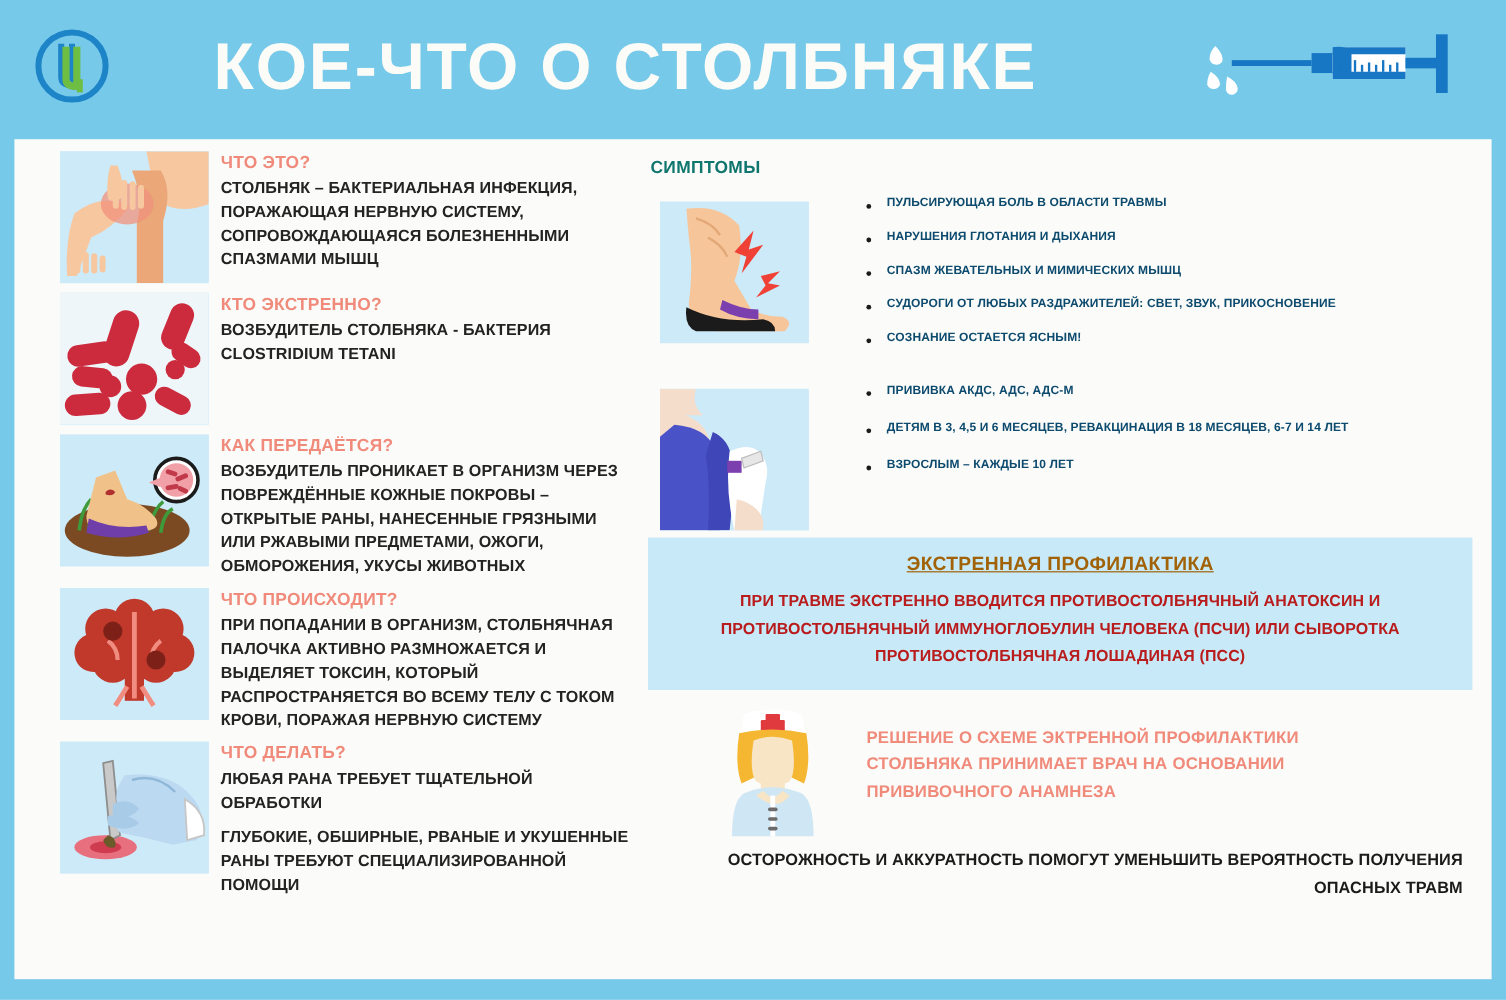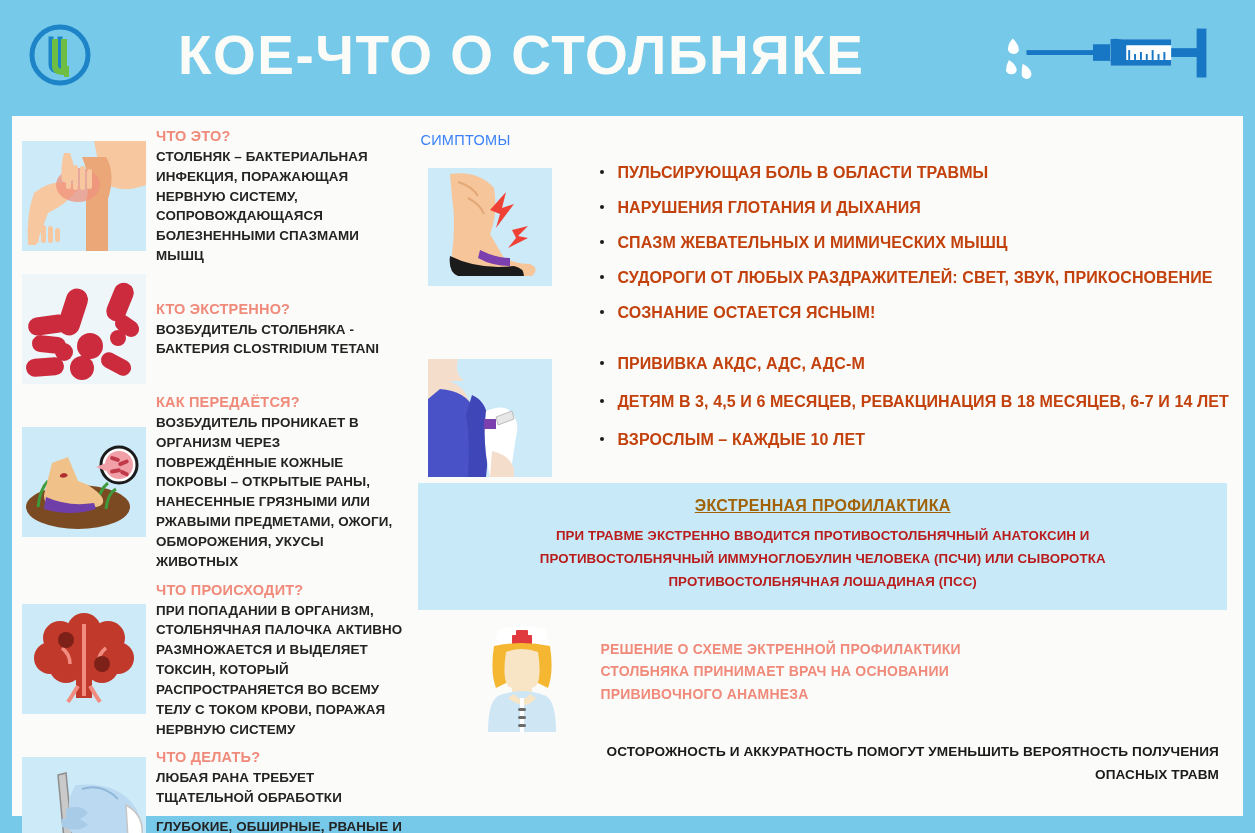--- a/index.html
+++ b/index.html
@@ -73,22 +73,23 @@
     padding: 10px 6px 0 10px;
   }
   .col-right {
     flex: 1;
     padding: 10px 14px 0 6px;
   }
 
   
   .srow {
     display: flex;
-    align-items: center;
+    align-items: flex-start;
     margin-bottom: 8px;
+    margin-left: 28px;
   }
   .thumb {
     width: 124px;
     height: 110px;
     flex: 0 0 124px;
     background: #cdeaf8;
     margin-right: 10px;
     position: relative;
     overflow: hidden;
   }
@@ -106,23 +107,23 @@
     color: #232323;
     font-size: 13.4px;
     font-weight: bold;
     line-height: 1.48;
     letter-spacing: 0.1px;
   }
   .sbody.spaced { margin-top: 9px; }
 
   
   .rheading {
-    color: #3b82f6;
+    color: #0f766e;
     font-size: 14.5px;
-    font-weight: normal;
+    font-weight: bold;
     letter-spacing: 0.3px;
     margin: 6px 0 6px 4px;
   }
   .rblock {
     display: flex;
     align-items: flex-start;
     margin-bottom: 6px;
   }
   .rthumb {
     width: 124px;
@@ -136,22 +137,22 @@
   .rthumb svg { display: block; width: 100%; height: 100%; }
 
   ul.bullets {
     list-style: none;
     padding: 0;
     margin: 10px 0 0 36px;
     flex: 1;
   }
   ul.bullets li {
     position: relative;
-    color: #c2410c;
-    font-size: 16px;
+    color: #0c4a6e;
+    font-size: 10px;
     font-weight: bold;
     letter-spacing: 0.1px;
     padding-left: 17px;
     margin-bottom: 17px;
     white-space: nowrap;
   }
   ul.bullets li::before {
     content: "";
     position: absolute;
     left: 0; top: 6px;

